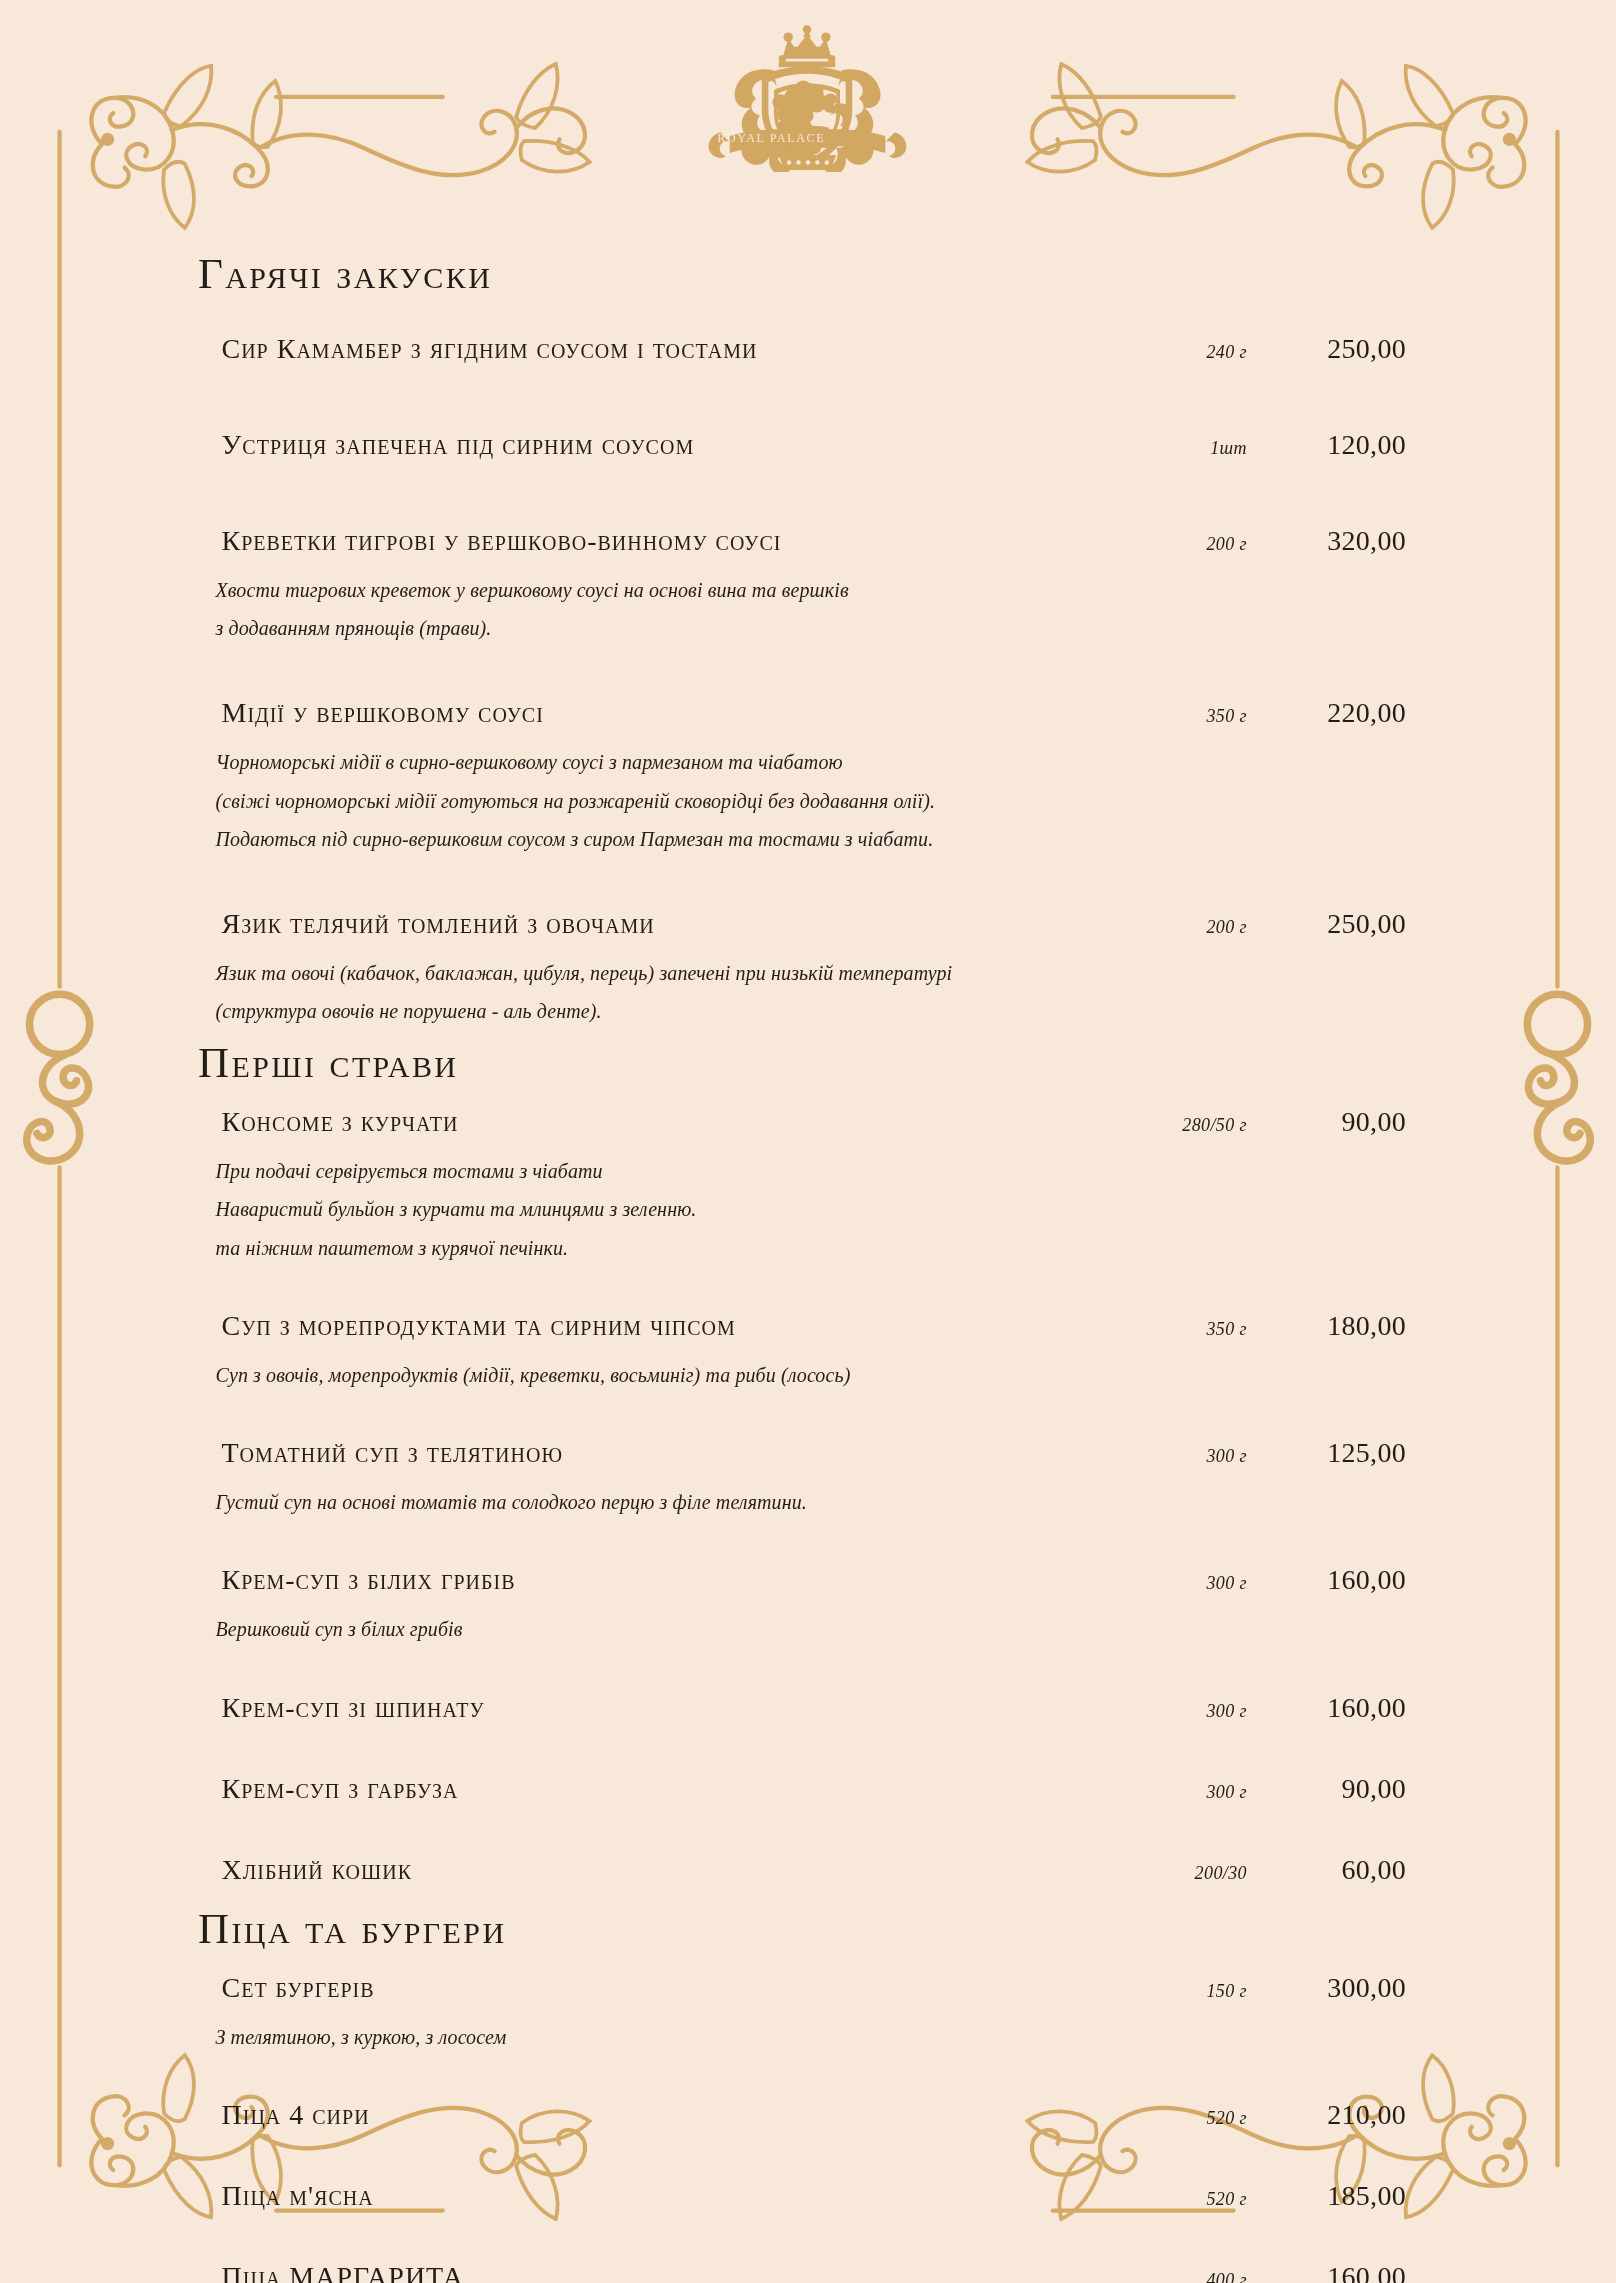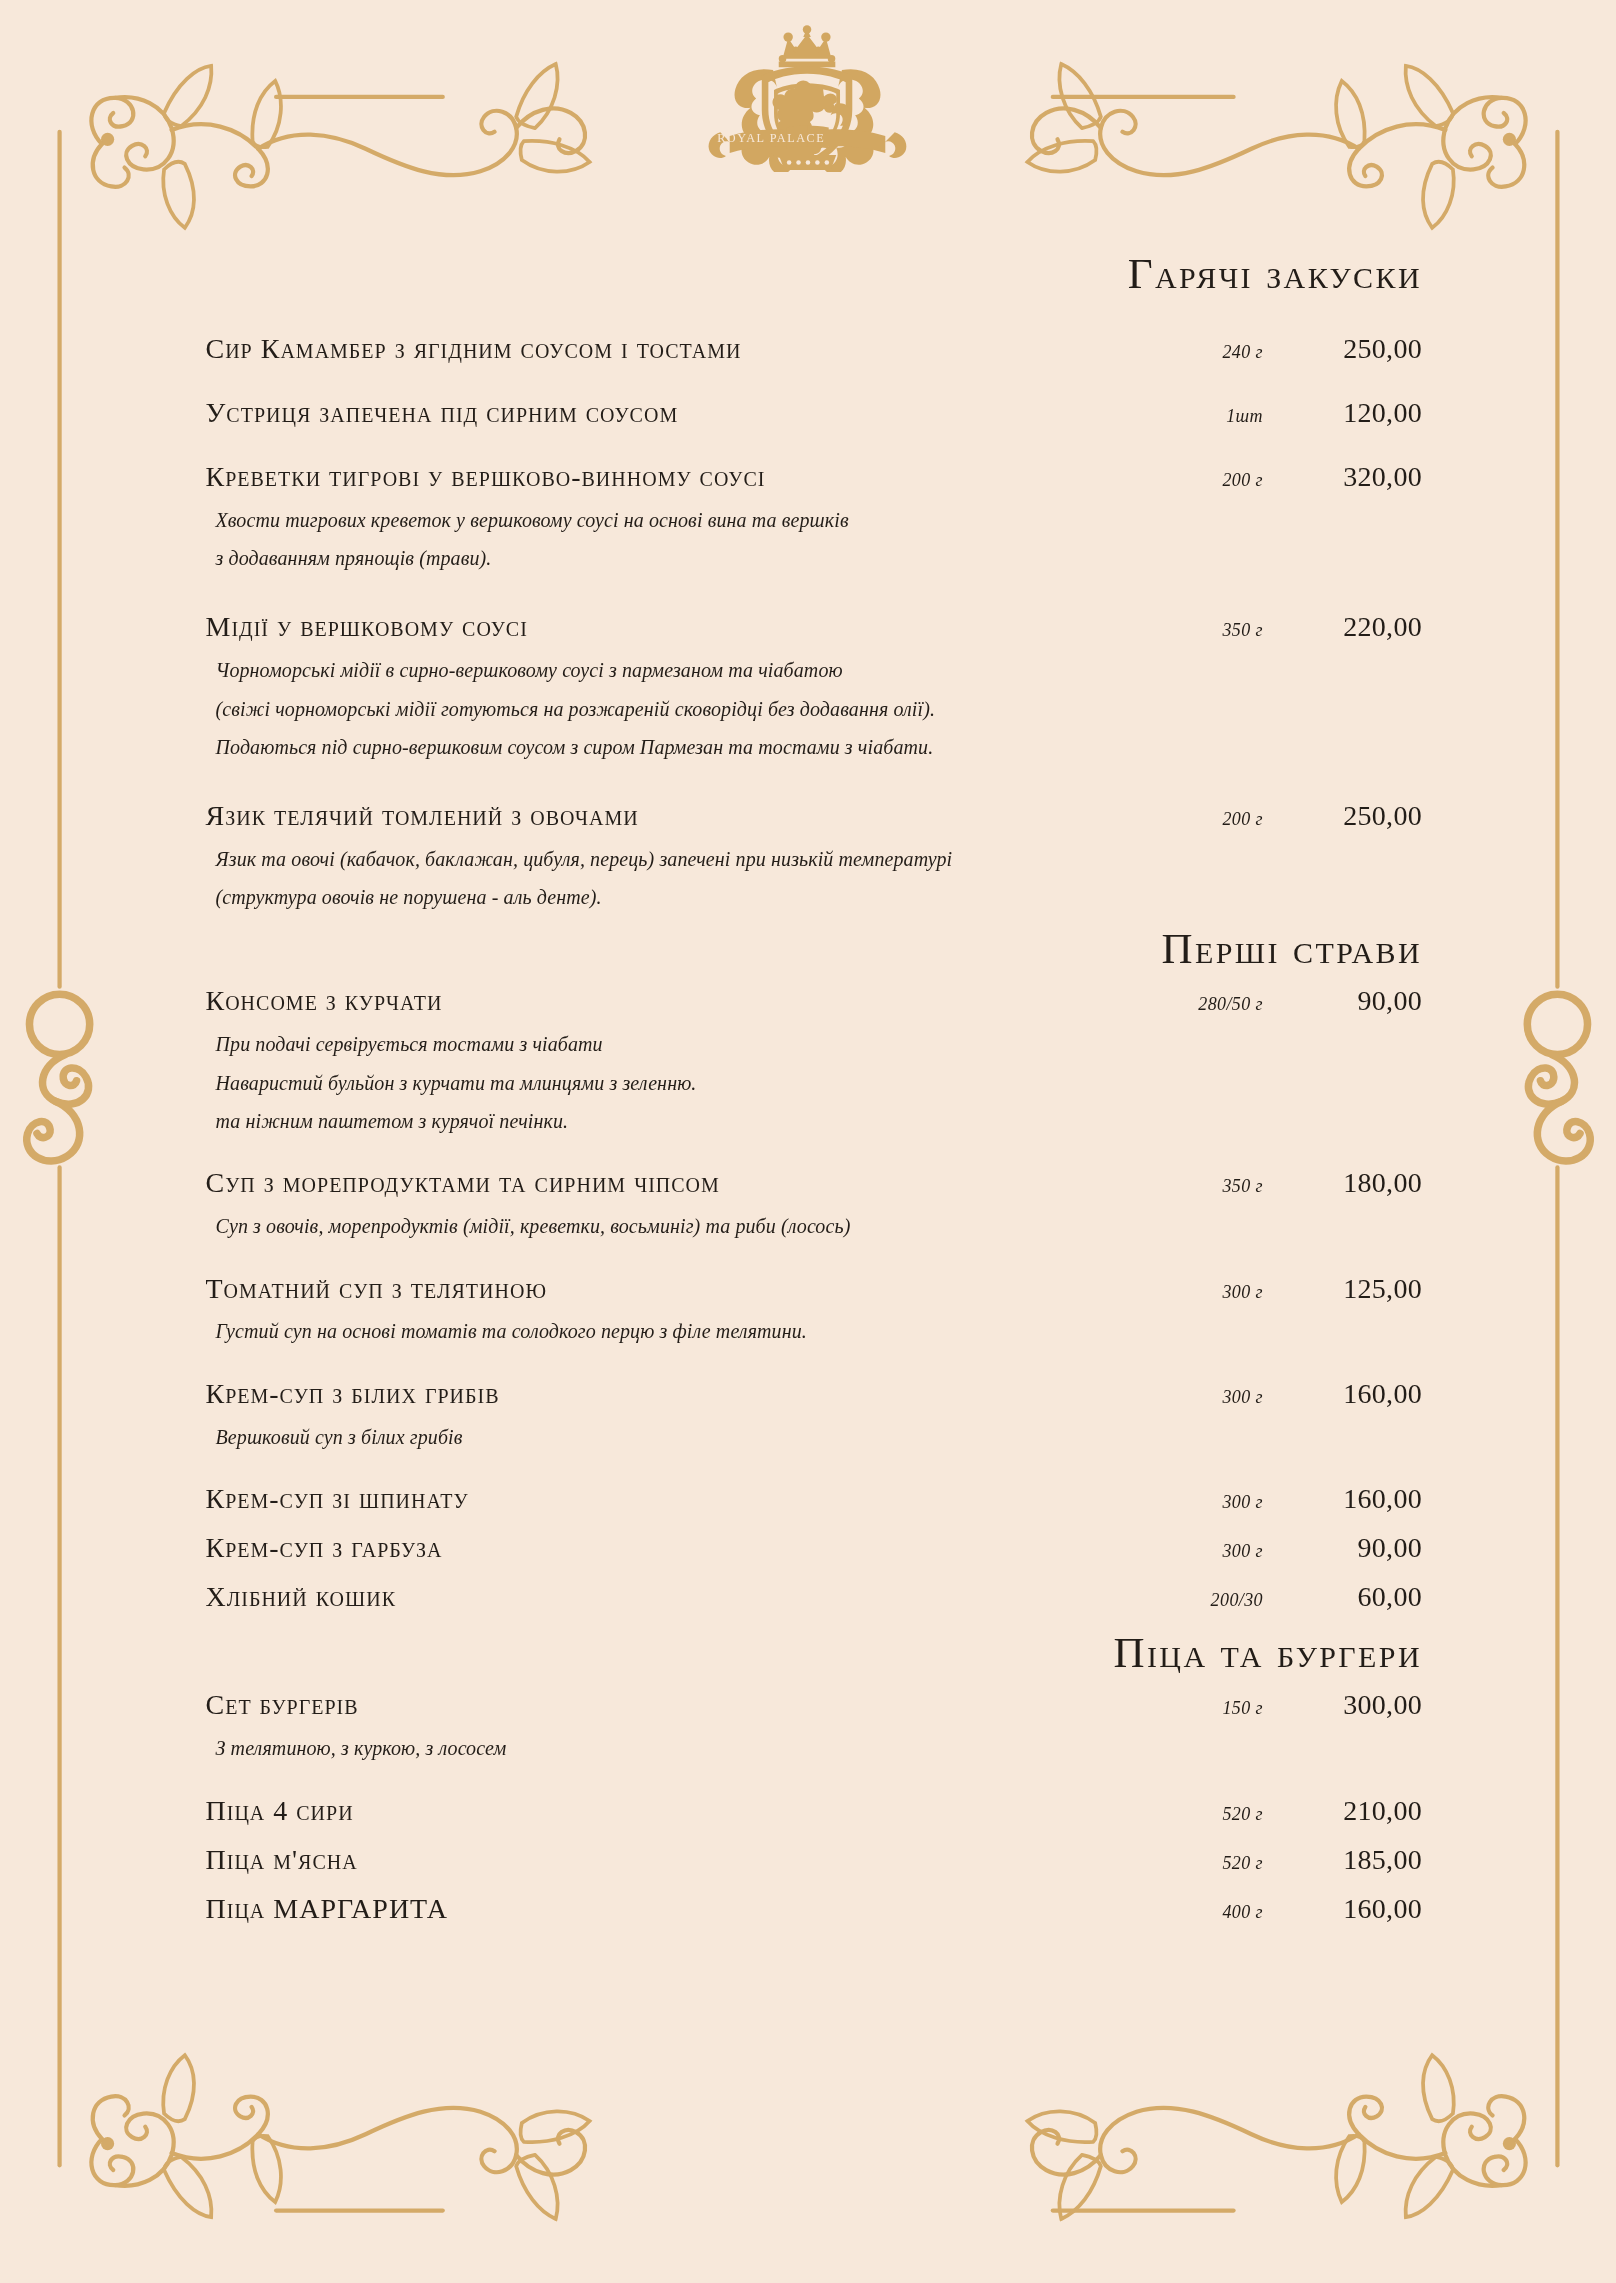--- a/index.html
+++ b/index.html
@@ -20,36 +20,36 @@
   .crest{position:absolute;left:692px;top:21px;width:231px;height:151px;}
 
   
   .content{
     position:absolute;
     left:198px; top:250px;
     width:1224px;
   }
 
   .section-title{
-    text-align:right;
+    text-align:left;
     font-size:43px;
     letter-spacing:2.4px;
     font-variant:small-caps;
     font-weight:400;
     color:#231d18;
     margin:0;
     line-height:1.12;
   }
   .section-title.first{margin:0 0 32px 0;}
   .section-title.mid{margin:13px 0 9.4px 0;}
 
   .item{
     display:flex;
     align-items:baseline;
-    margin:0;
+    margin:16px;
     font-family:Liberation Serif, serif;
   }
   .item-name{
     flex:1 1 auto;
     font-size:28px;
     font-variant:small-caps;
     letter-spacing:1px;
     white-space:nowrap;
     line-height:1.35;
     padding-left:7.5px;

